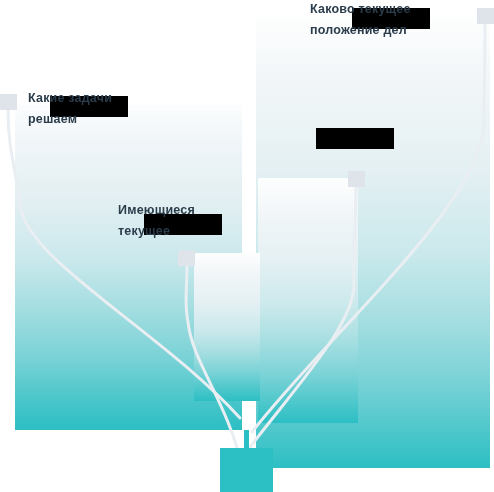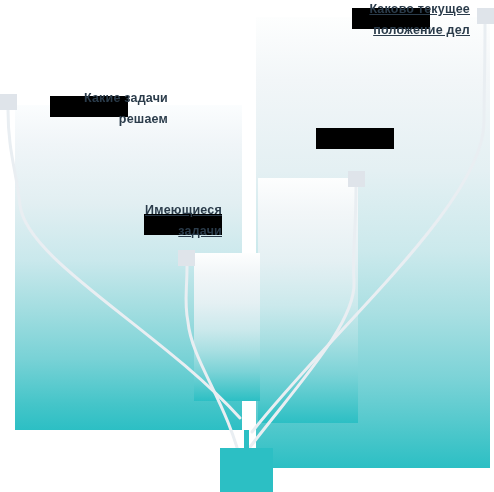--- a/index.html
+++ b/index.html
@@ -50,23 +50,22 @@
   
   .label{
     position:absolute;
     font-weight:bold;
     font-size:12.5px;
     line-height:21px;
     color:#2b3c4b;
     letter-spacing:0.2px;
     white-space:pre-line;
     z-index:6;
-    text-align:right;
   }
-  .label.right{ text-align:right;text-decoration:underline; }
+  .label.right{ text-align:left; }
 
   
   .redact{
     position:absolute;
     background:#000000;
     z-index:5;
   }
 </style>
 </head>
 <body>
@@ -100,19 +99,19 @@
 
   <div class="redact" style="left:50px;top:96px;width:78px;height:21px;"></div>
   <div class="redact" style="left:144px;top:214px;width:78px;height:21px;"></div>
   <div class="redact" style="left:316px;top:128px;width:78px;height:21px;"></div>
   <div class="redact" style="left:352px;top:8px;width:78px;height:21px;"></div>
 
   <div class="label" style="left:28px;top:88px;width:140px;">Какие задачи
 решаем</div>
 
   <div class="label right" style="left:118px;top:200px;width:104px;">Имеющиеся
-задачи</div>
+текущее</div>
 
 
   <div class="label right" style="left:310px;top:-1px;width:160px;">Каково текущее
 положение дел</div>
 
 </div>
 
 </body></html>

